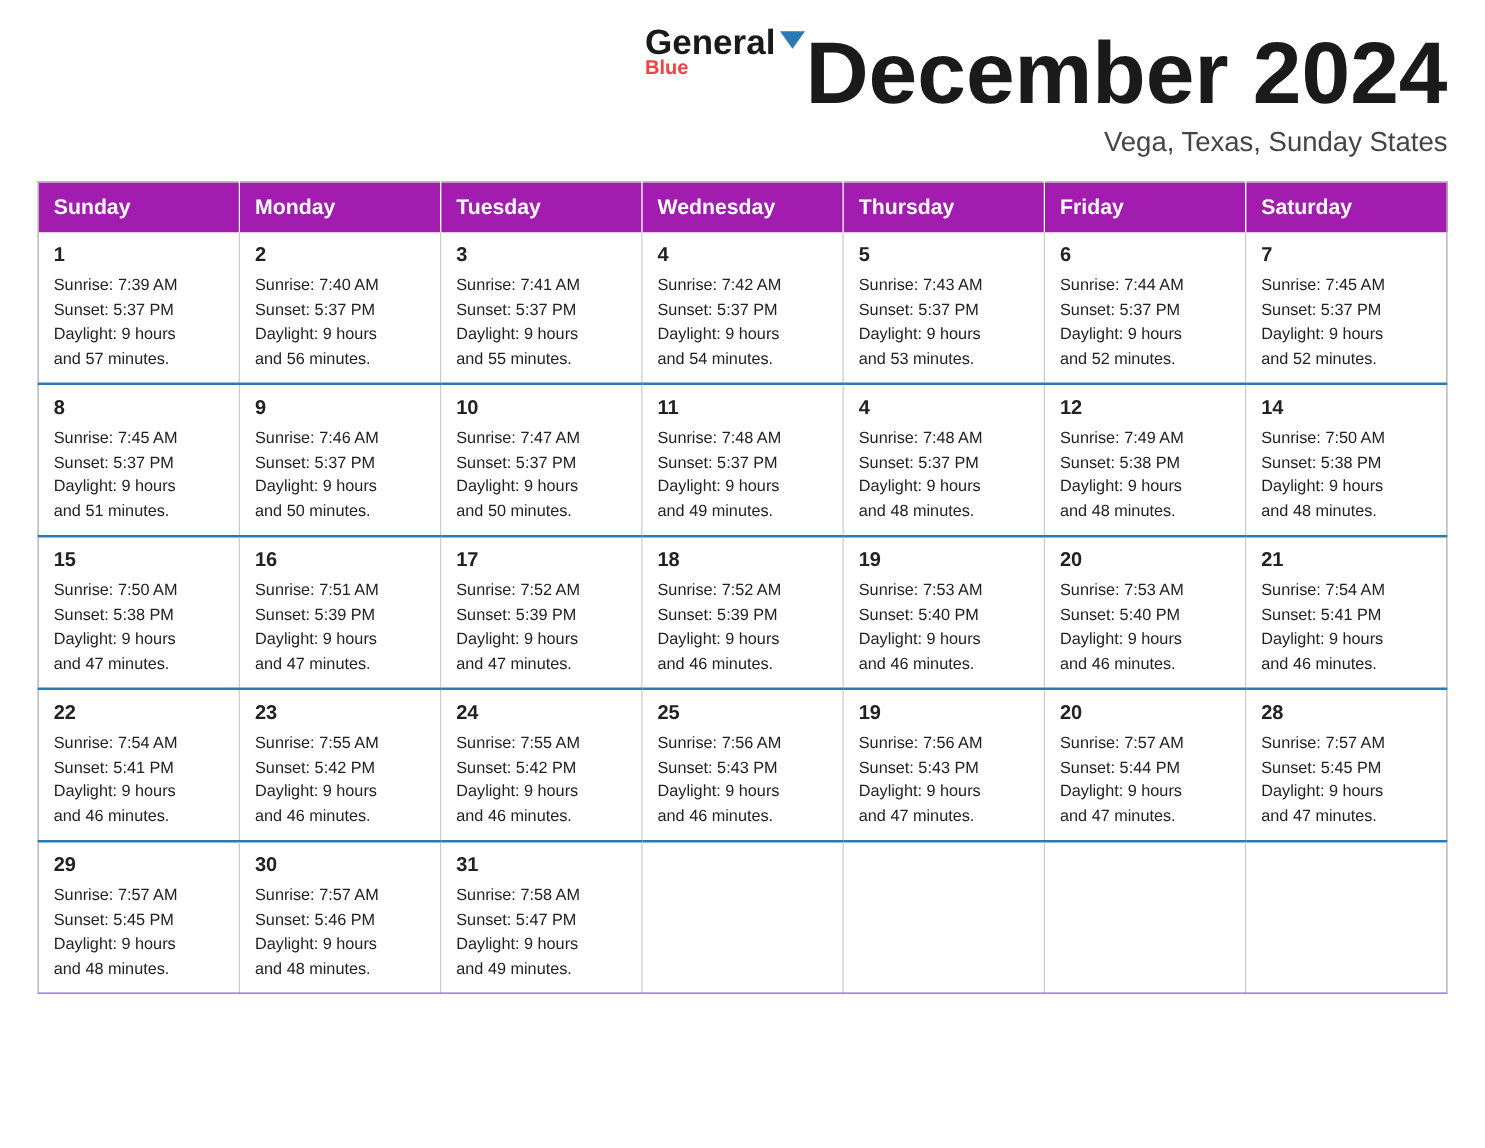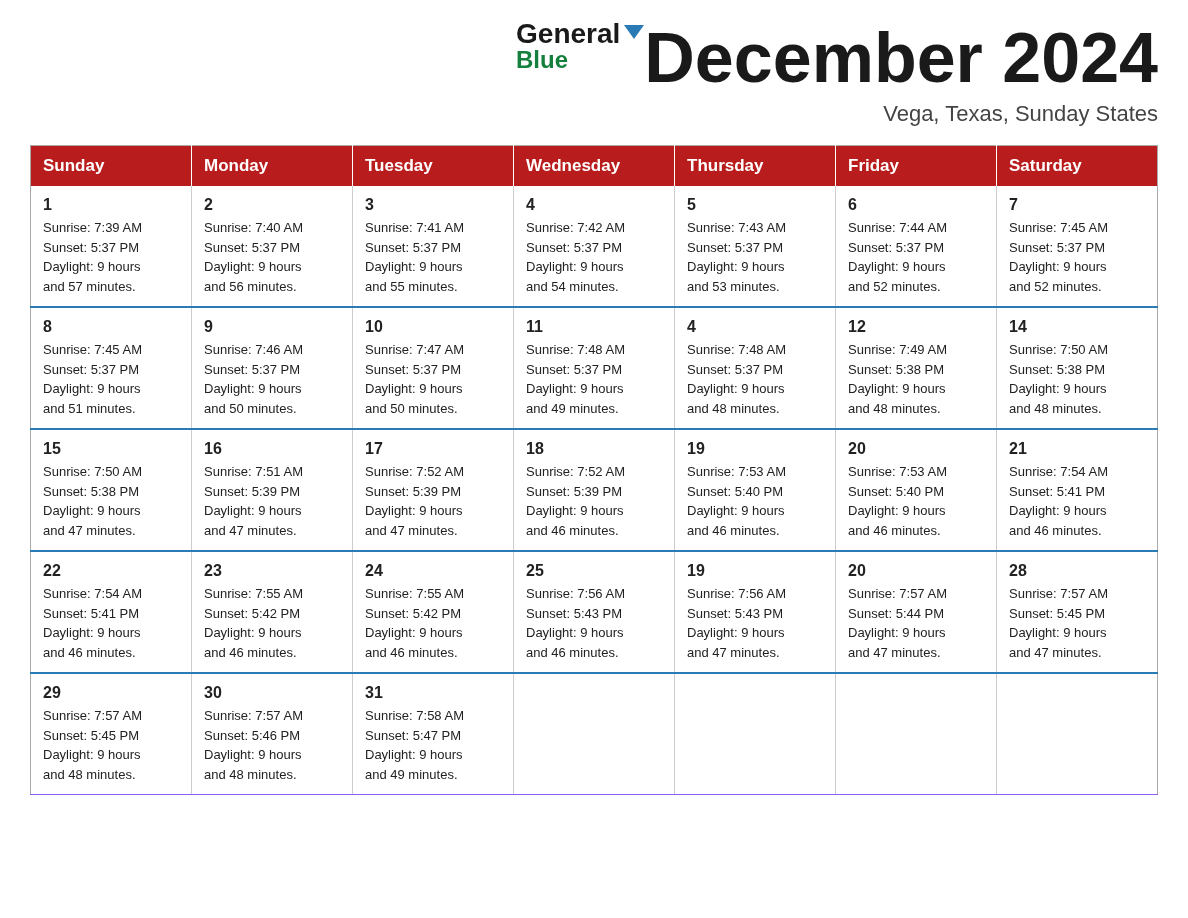--- a/index.html
+++ b/index.html
@@ -34,22 +34,22 @@
       height: 0;
       border-left: 10px solid transparent;
       border-right: 10px solid transparent;
       border-top: 14px solid #2a7ab5;
       margin-left: 4px;
       vertical-align: middle;
       position: relative;
       top: -4px;
     }
     .logo-blue-line {
-      color: #15803d;
-      font-size: 24px;
+      color: #ef4444;
+      font-size: 16px;
       font-weight: bold;
       margin-top: -2px;
     }
     .title-section {
       text-align: right;
     }
     .month-title {
       font-size: 70px;
       font-weight: bold;
       color: #1a1a1a;
@@ -59,21 +59,21 @@
       font-size: 22px;
       color: #444;
       margin-top: 4px;
     }
     .calendar-table {
       width: 100%;
       border-collapse: collapse;
       border: 1px solid #aaa;
     }
     .calendar-table thead tr th {
-      background-color: #b91c1c;
+      background-color: #a21caf;
       color: #fff;
       font-size: 17px;
       font-weight: bold;
       padding: 10px 12px;
       text-align: left;
       border-right: 1px solid #fff;
     }
     .calendar-table thead tr th:last-child {
       border-right: none;
     }

